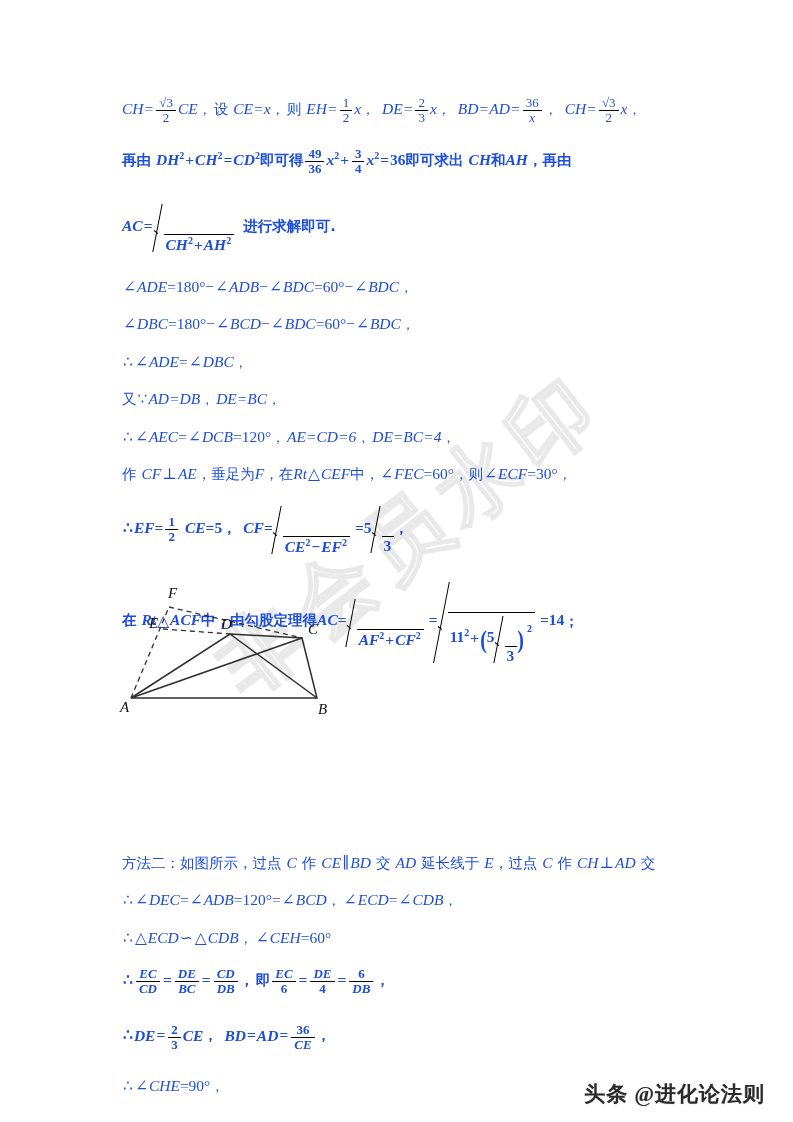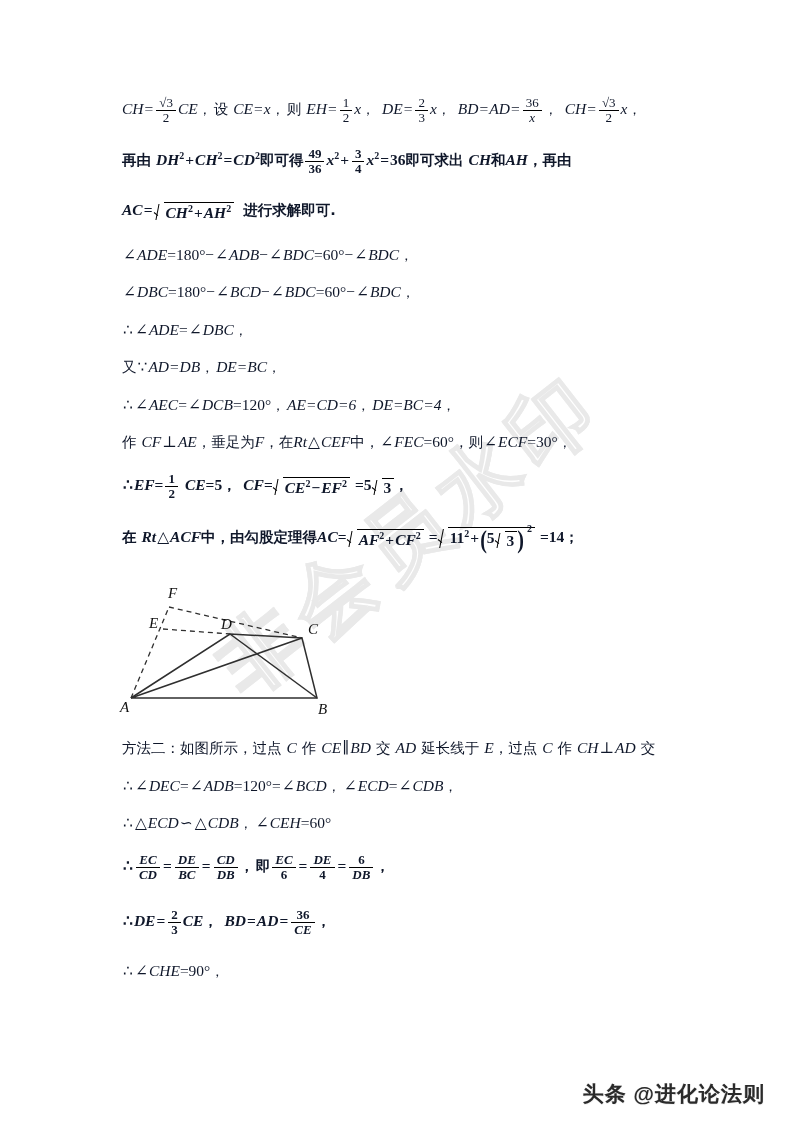--- a/index.html
+++ b/index.html
@@ -55,21 +55,21 @@
     left: 122px;
     top: 96px;
     width: 560px;
     z-index: 2;
   }
   .line {
     font-size: 15.5px;
     line-height: 1.0;
     margin-bottom: 22px;
     white-space: nowrap;
-    color: #0f172a;
+    color: #1d4ed8;
   }
   .line.tall { margin-bottom: 26px; font-weight: bold; }
   .cn {
     font-family: "DejaVu Sans", "Liberation Sans", sans-serif;
     font-size: 14.5px;
   }
   .mi {
     font-family: "Liberation Serif", "DejaVu Serif", serif;
     font-style: italic;
     font-size: 15.5px;
@@ -125,20 +125,21 @@
   .sqrt {
     display: inline-block;
     position: relative;
     padding-left: 10px;
     vertical-align: middle;
   }
   .sqrt > .radicand {
     display: inline-block;
     border-top: 1.1px solid #000;
     padding: 1px 3px 0 2px;
+    margin-top: 32px;
   }
   .sqrt::before {
     content: "";
     position: absolute;
     left: 3px;
     top: 2px;
     bottom: 1px;
     width: 6px;
     border-left: 1.1px solid #000;
     transform: skewX(-11deg);
@@ -190,21 +191,21 @@
     font-style: italic;
     font-size: 15px;
     fill: #111;
   }
 
   
   .footer-logo {
     position: absolute;
     right: 28px;
     bottom: 14px;
-    font-family: Liberation Sans, sans-serif;
+    font-family: Liberation Serif, serif;
     font-size: 21px;
     font-weight: 700;
     color: #2a2a2a;
     letter-spacing: 1px;
     z-index: 4;
     text-shadow: 0.5px 0.5px 0 #f4f4f4, -0.5px -0.5px 0 #bdbdbd;
   }
 </style>
 </head>
 <body>

